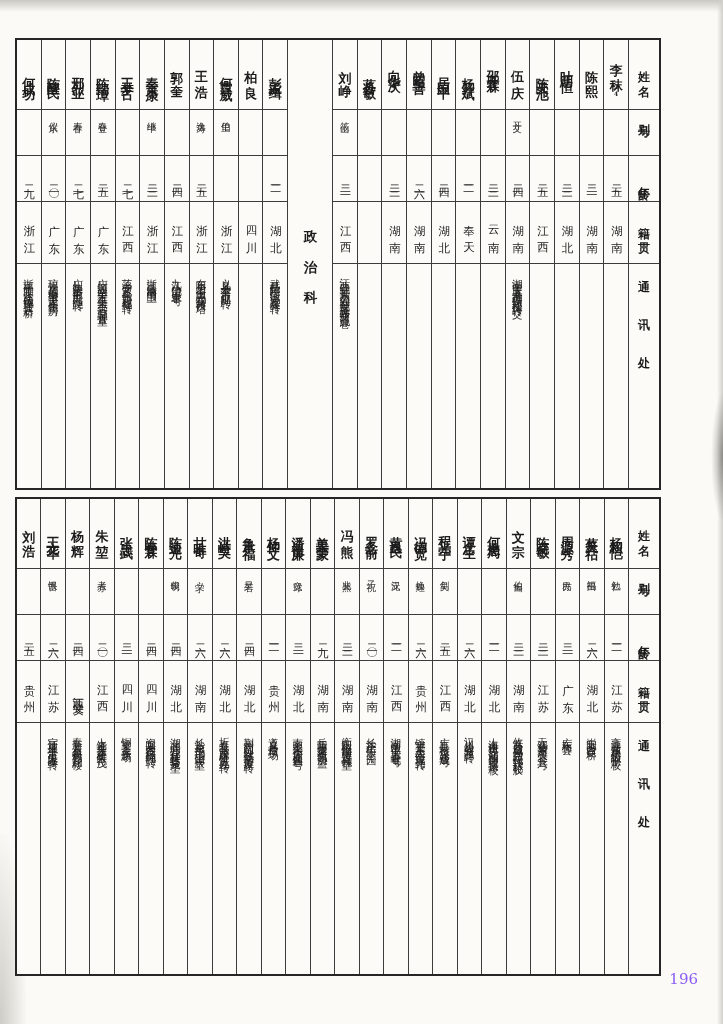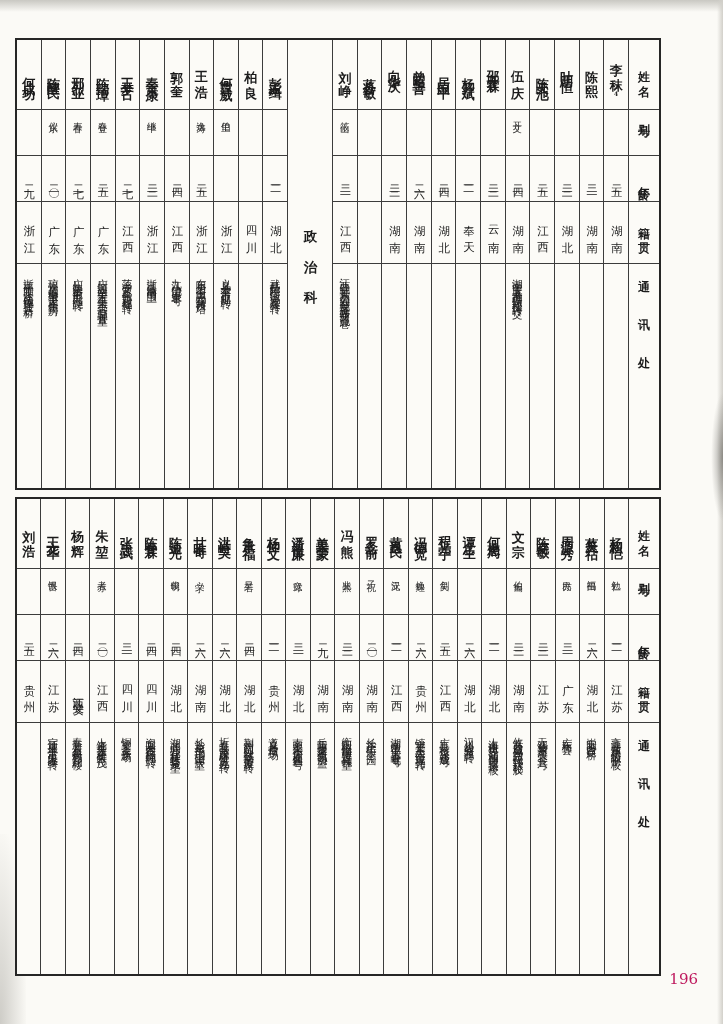--- a/index.html
+++ b/index.html
@@ -36,21 +36,21 @@
   .t-origin.long{letter-spacing:2px;}
   .t-address{font-size:10.5px;letter-spacing:2.5px;}
   .mark{font-size:6px;letter-spacing:0;display:inline;}
   .hl{font-weight:bold;font-size:12px;}
   .hl0{letter-spacing:14px;}
   .hl1{letter-spacing:3px;}
   .hl2{letter-spacing:3px;}
   .hl3{letter-spacing:15px;}
   .hl4{letter-spacing:38px;}
   .section-label{font-size:13.5px;font-weight:bold;letter-spacing:30px;}
-  .page-number{position:absolute;right:25px;bottom:36px;font-size:15px;color:#be185d;
+  .page-number{position:absolute;right:25px;bottom:36px;font-size:15px;color:#8b5cf6;
                font-family:"DejaVu Serif","Liberation Serif",serif;}
 </style>
 </head>
 <body>
 
 <div class="sheet">
   <div class="edge-top"></div>
   <div class="edge-right"></div>
   <div class="smudge-mid"></div>
   <div class="smudge-bl"></div>

